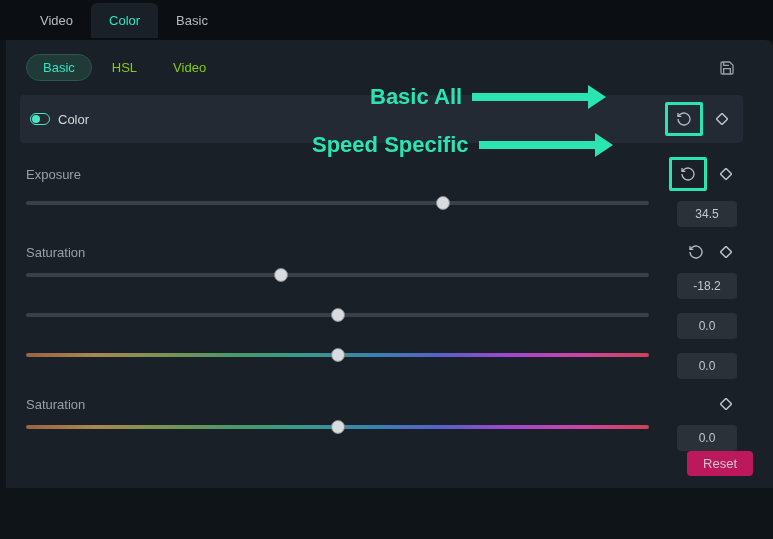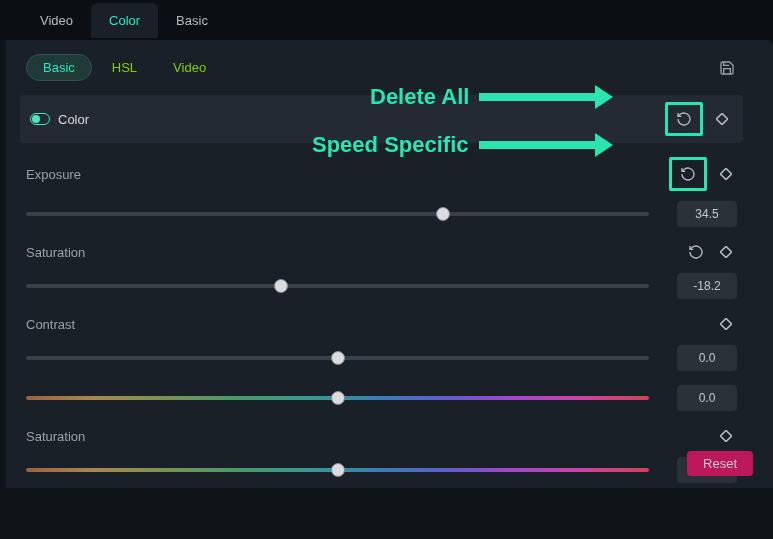--- a/index.html
+++ b/index.html
@@ -135,21 +135,20 @@
     align-items: center;
     margin-bottom: 10px;
   }
   .prop-label {
     font-size: 13px;
     color: #9aa0a6;
     text-align: center;
   }
   .slider-row {
     display: flex;
-    align-items: center;
     gap: 28px;
   }
   .slider-track {
     flex: 1;
     height: 4px;
     background: #3a4048;
     border-radius: 2px;
     position: relative;
     cursor: pointer;
   }
@@ -313,30 +312,20 @@
     </div>
     <div class="slider-row">
       <div class="slider-track">
         <div class="slider-handle" style="left:41%"></div>
       </div>
       <div class="value-box">-18.2</div>
     </div>
   </div>
 
   <div class="prop-row">
-    <div class="prop-header">
-      <div class="prop-label">Contrast</div>
-      <div class="right-icons">
-        <div class="keyframe-icon">
-          <svg width="12" height="12" viewBox="0 0 12 12" fill="none" stroke="currentColor" stroke-width="1.5">
-              <rect x="2" y="2" width="8" height="8" transform="rotate(45 6 6)"></rect>
-            </svg>
-        </div>
-      </div>
-    </div>
     <div class="slider-row">
       <div class="slider-track">
         <div class="slider-handle" style="left:50%"></div>
       </div>
       <div class="value-box">0.0</div>
     </div>
   </div>
 
   <div class="prop-row">
     <div class="slider-row">
@@ -363,19 +352,19 @@
         <div class="slider-handle" style="left:50%"></div>
       </div>
       <div class="value-box">0.0</div>
     </div>
   </div>
 
   <div class="reset-bottom">Reset</div>
 </div>
 
 <div class="annotation" style="top:84px; left:370px;">
-  <span>Delete All</span>
+  <span>Basic All</span>
   <div class="arrow"></div>
 </div>
 <div class="annotation" style="top:132px; left:312px;">
   <span>Speed Specific</span>
   <div class="arrow"></div>
 </div>
 
 </body></html>

